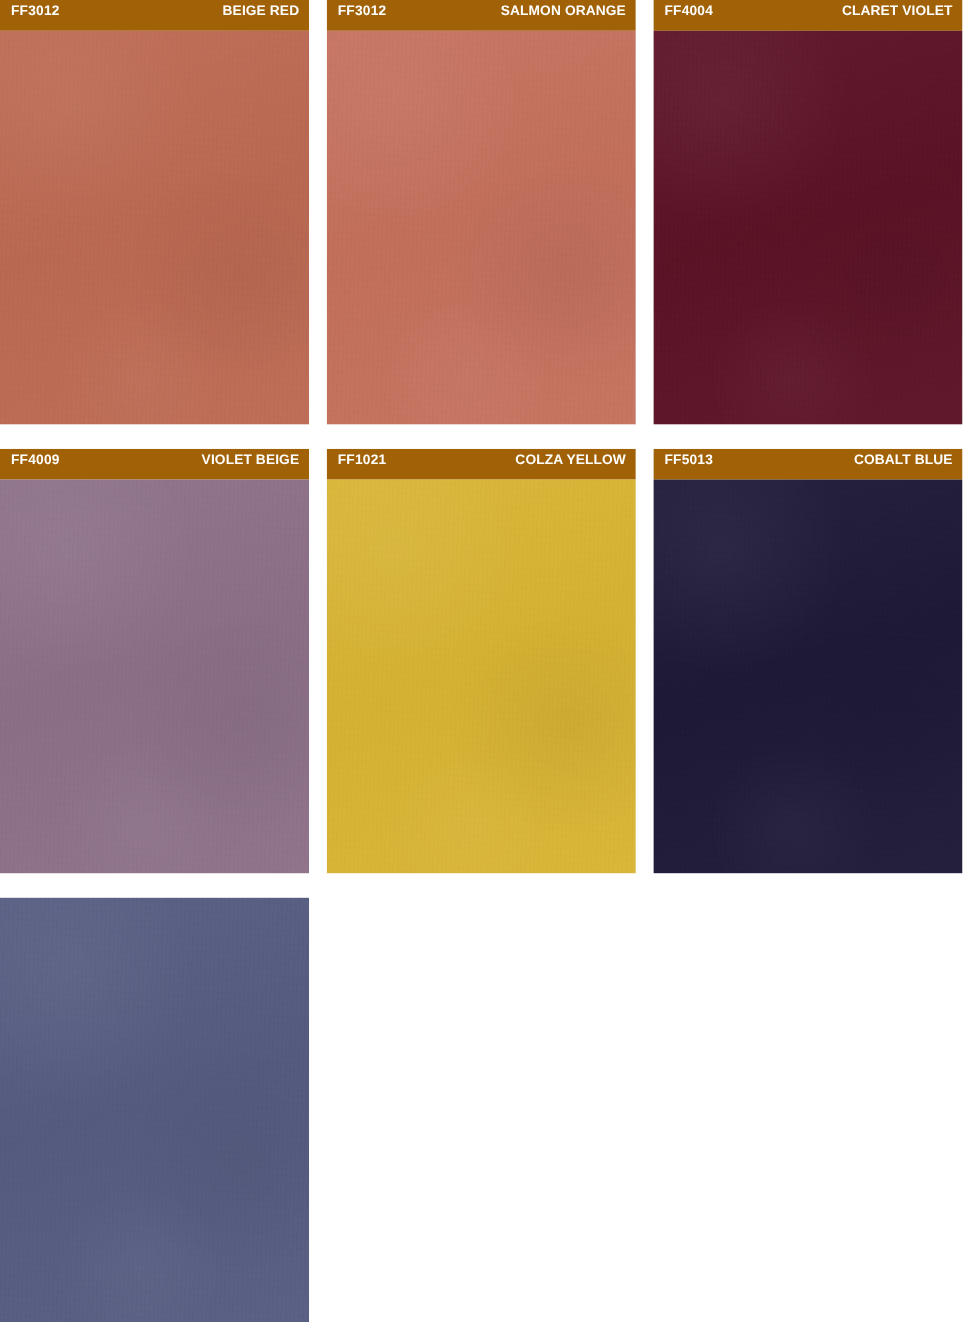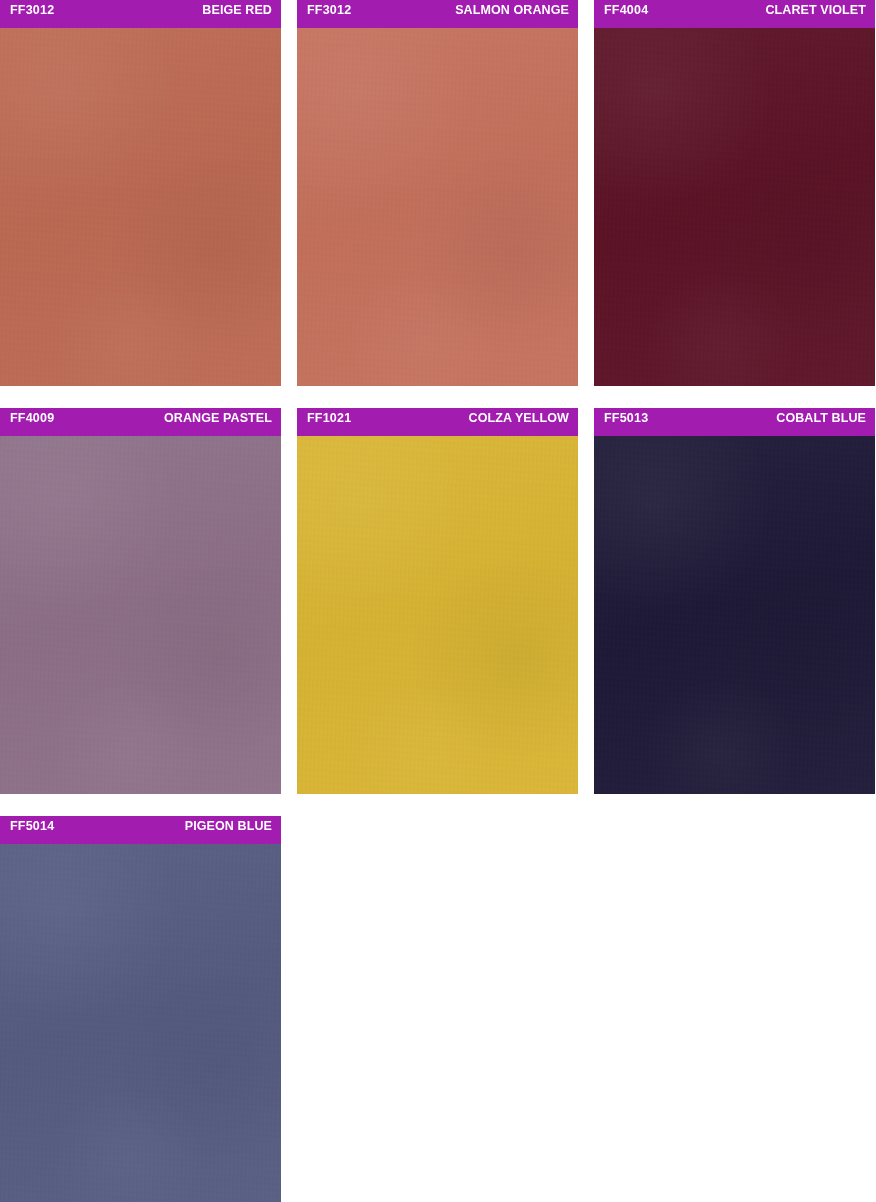--- a/index.html
+++ b/index.html
@@ -30,21 +30,21 @@
     position: relative;
     display: flex;
     flex-direction: column;
     overflow: hidden;
     background: #ffffff;
   }
 
   .swatch-label {
     height: 28px;
     flex: 0 0 28px;
-    background: #a21caf;
+    background: #a16207;
     color: #ffffff;
     display: flex;
     align-items: center;
     justify-content: space-between;
     padding: 0 9px 8px 10px;
     box-sizing: border-box;
     font-size: 12.5px;
     font-weight: bold;
     letter-spacing: 0.2px;
     line-height: 1;
@@ -116,21 +116,21 @@
     <div class="swatch-label">
       <span class="swatch-code">FF4004</span>
       <span class="swatch-name">CLARET VIOLET</span>
     </div>
     <div class="swatch-color" style="background-color: rgb(92, 19, 38);"></div>
   </div>
 
   <div class="swatch-card">
     <div class="swatch-label">
       <span class="swatch-code">FF4009</span>
-      <span class="swatch-name">ORANGE PASTEL</span>
+      <span class="swatch-name">VIOLET BEIGE</span>
     </div>
     <div class="swatch-color" style="background-color: rgb(141, 112, 136);"></div>
   </div>
 
   <div class="swatch-card">
     <div class="swatch-label">
       <span class="swatch-code">FF1021</span>
       <span class="swatch-name">COLZA YELLOW</span>
     </div>
     <div class="swatch-color" style="background-color: rgb(217, 181, 51);"></div>
@@ -138,20 +138,16 @@
 
   <div class="swatch-card">
     <div class="swatch-label">
       <span class="swatch-code">FF5013</span>
       <span class="swatch-name">COBALT BLUE</span>
     </div>
     <div class="swatch-color" style="background-color: rgb(30, 25, 55);"></div>
   </div>
 
   <div class="swatch-card">
-    <div class="swatch-label">
-      <span class="swatch-code">FF5014</span>
-      <span class="swatch-name">PIGEON BLUE</span>
-    </div>
     <div class="swatch-color" style="background-color: rgb(85, 92, 129);"></div>
   </div>
 
 </div>
 
 </body></html>

